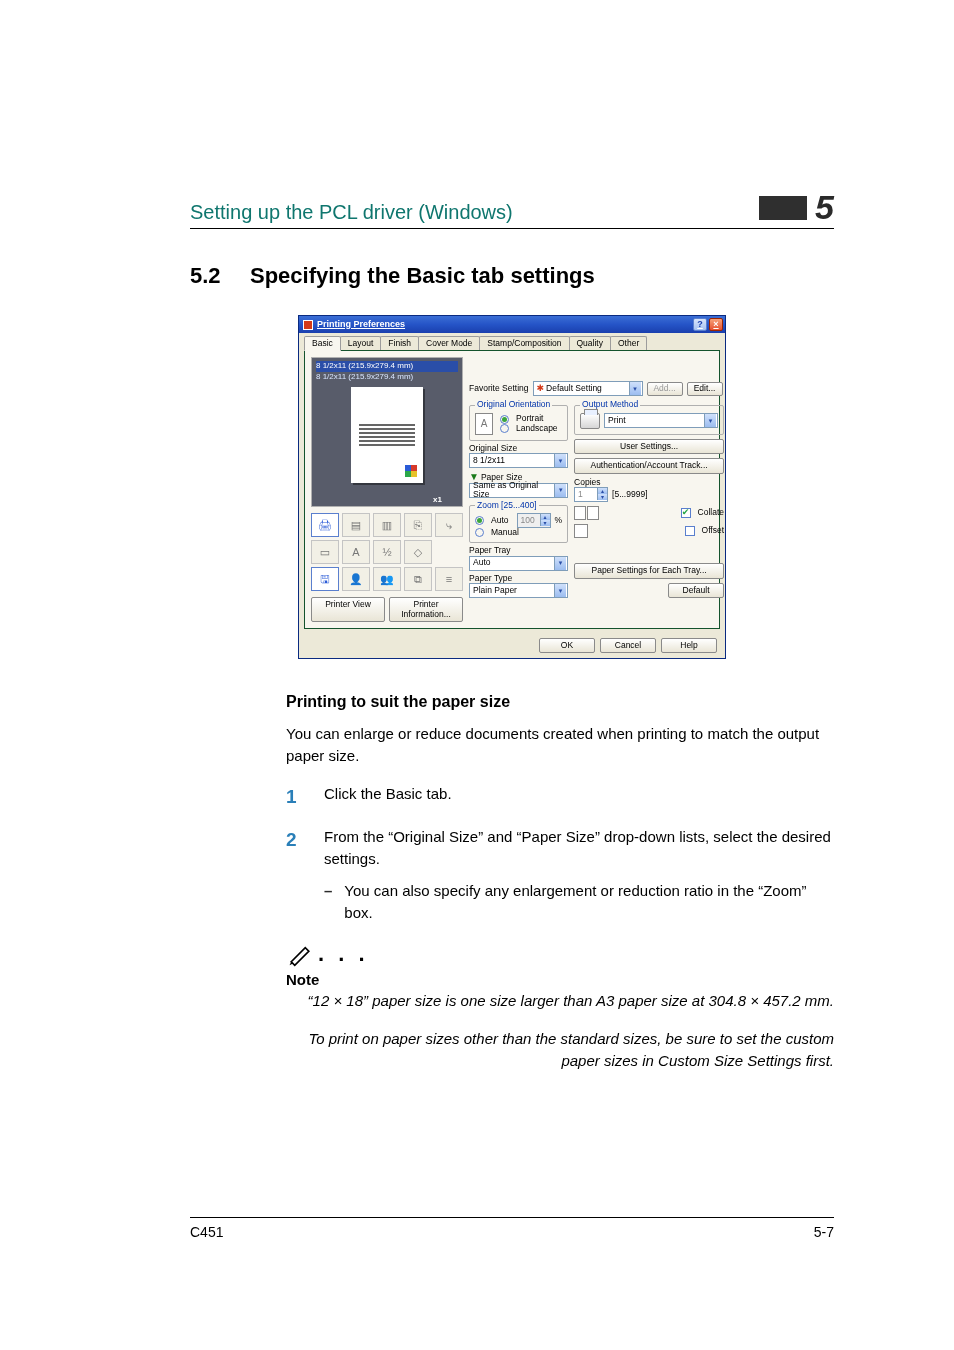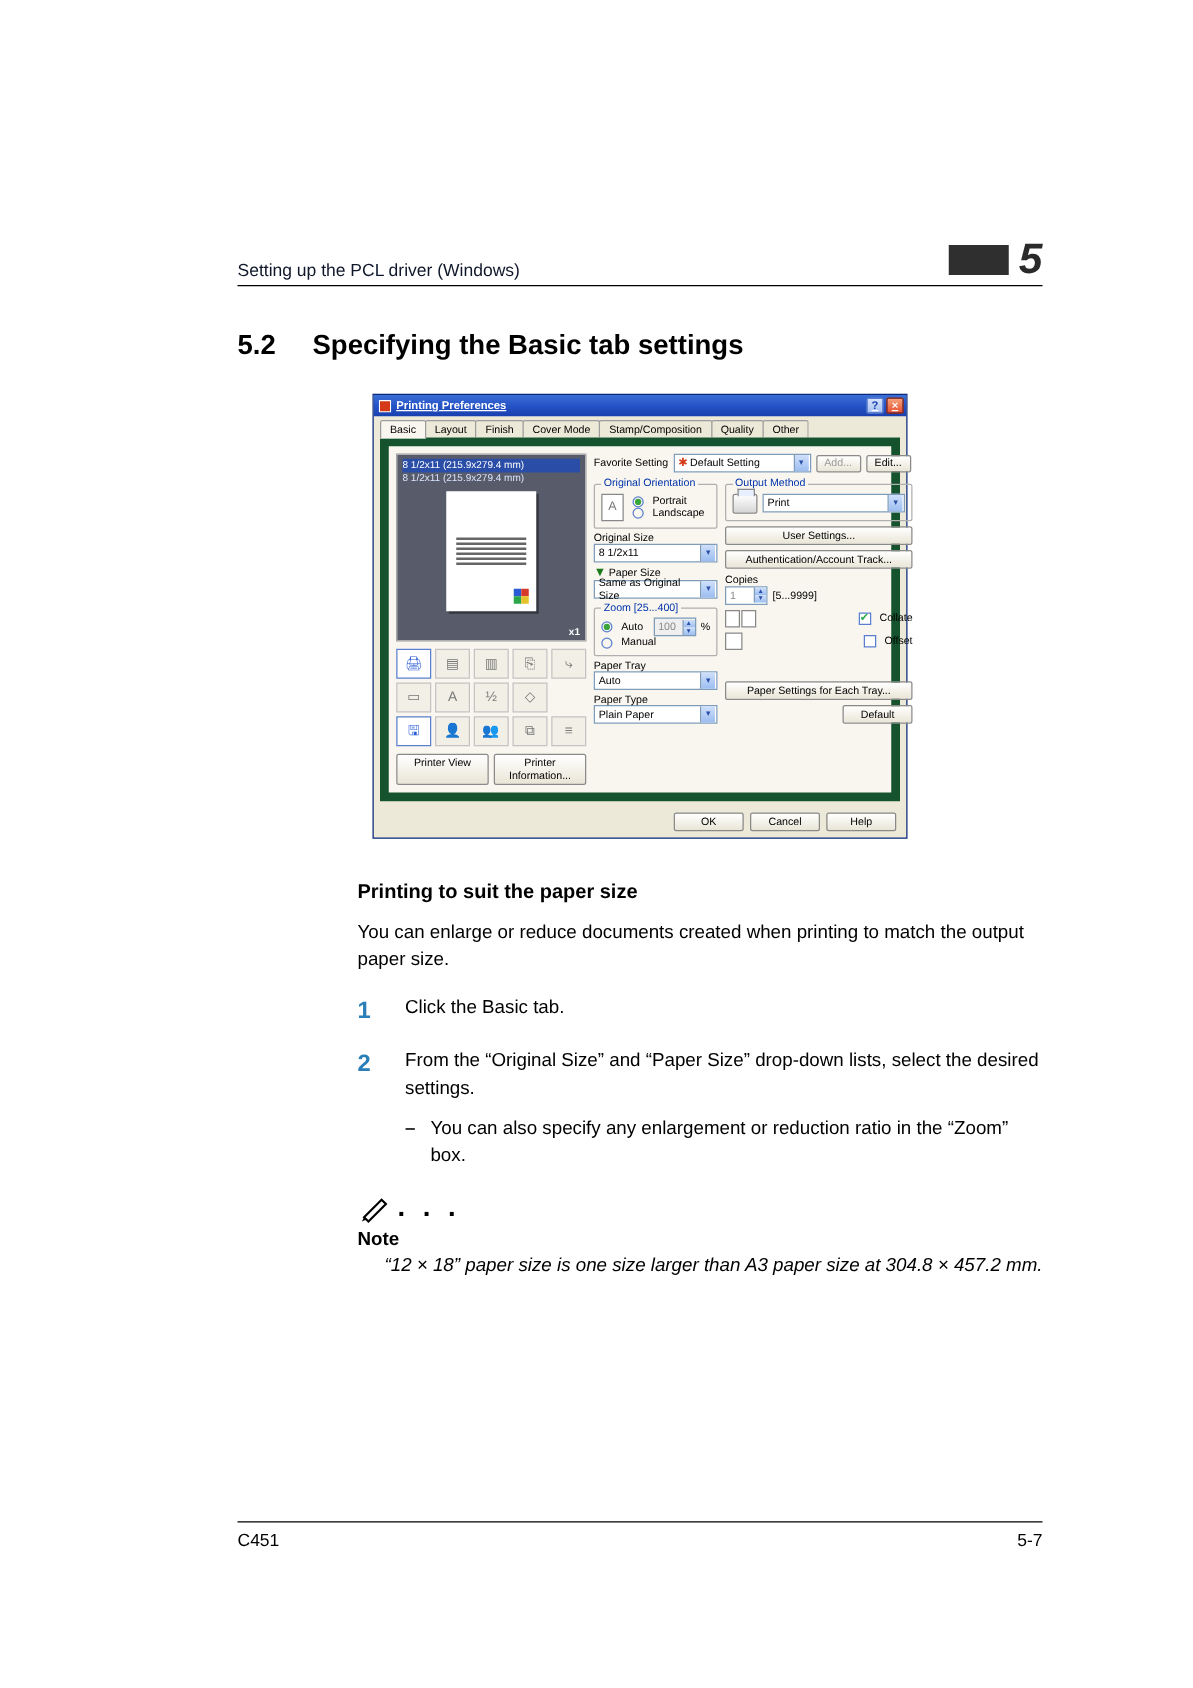--- a/index.html
+++ b/index.html
@@ -17,22 +17,22 @@
   }
   .running-head {
     display: flex;
     justify-content: space-between;
     align-items: flex-end;
     border-bottom: 1px solid #000;
     padding-bottom: 4px;
     margin-bottom: 34px;
   }
   .running-head .left {
-    font-size: 14px;
-    color: #0f172a;
+    font-size: 20px;
+    color: #0f766e;
   }
   .chapter-badge {
     display: flex;
     align-items: flex-end;
     gap: 8px;
   }
   .chapter-badge .bar {
     width: 48px;
     height: 24px;
     background: #2f2f2f;
@@ -109,26 +109,27 @@
     position: relative;
   }
   .tabs .tab.active {
     background: #f8f6ef;
     z-index: 2;
     border-bottom: 1px solid #f8f6ef;
     margin-bottom: -1px;
   }
   .tab-body {
     margin: 0 5px 4px 5px;
-    border: 7px solid #14532d;
+    border: 1px solid #14532d;
     background: #f8f6ef;
     padding: 6px;
     display: flex;
     gap: 6px;
     position:relative;
+    align-items:center;
   }
   .col-left { width: 160px; }
   .col-right { flex: 1; display:flex; flex-direction:column; gap:4px; }
 
   fieldset.grp {
     border: 1px solid #b0b0b0;
     border-radius: 2px;
     padding: 3px 5px 5px 5px;
     margin: 0;
   }
@@ -153,21 +154,21 @@
     box-shadow: 2px 2px 0 rgba(0,0,0,.4);
     position:relative;
     display:flex;flex-direction:column;justify-content:center;align-items:center;gap:2px;
   }
   .preview-paper .txtline{width:56px;height:2px;background:#666;}
   .preview-paper .colorsq{position:absolute;right:6px;bottom:6px;display:grid;grid-template-columns:6px 6px;grid-template-rows:6px 6px;}
   .preview-paper .colorsq span:nth-child(1){background:#2a5bd7;}
   .preview-paper .colorsq span:nth-child(2){background:#d73a2a;}
   .preview-paper .colorsq span:nth-child(3){background:#2aa74a;}
   .preview-paper .colorsq span:nth-child(4){background:#e6c22a;}
-  .preview-box .x1 { position:absolute; right:4px; bottom:2px; font-size:8px; color:#fff;font-weight:bold;}
+  .preview-box .x1 { position:absolute; right:20px; bottom:2px; font-size:8px; color:#fff;font-weight:bold;}
 
   .feat-icons {
     margin-top:6px;
     display:grid;
     grid-template-columns: repeat(5, 28px);
     grid-auto-rows: 24px;
     gap:3px;
     justify-content:start;
   }
   .feat-icons .ficon {
@@ -519,20 +520,21 @@
     <div class="note-block">
       <div class="note-head">
         <svg viewBox="0 0 32 32">
             <path d="M6 26 L22 10 L26 14 L10 30 Z" fill="none" stroke="#000" stroke-width="2"></path>
             <path d="M6 26 L4 30 L8 28 Z" fill="#000"></path>
           </svg>
         <span class="note-dots">. . .</span>
       </div>
       <div class="note-label">Note</div>
       <p class="note-body">“12 × 18” paper size is one size larger than A3 paper size at 304.8 × 457.2 mm.</p>
+      <p class="note-body">To print on paper sizes other than the standard sizes, be sure to set the custom paper sizes in Custom Size Settings first.</p>
     </div>
   </div>
 
 </div>
 
 <div class="footer">
   <span>C451</span>
   <span>5-7</span>
 </div>
 

